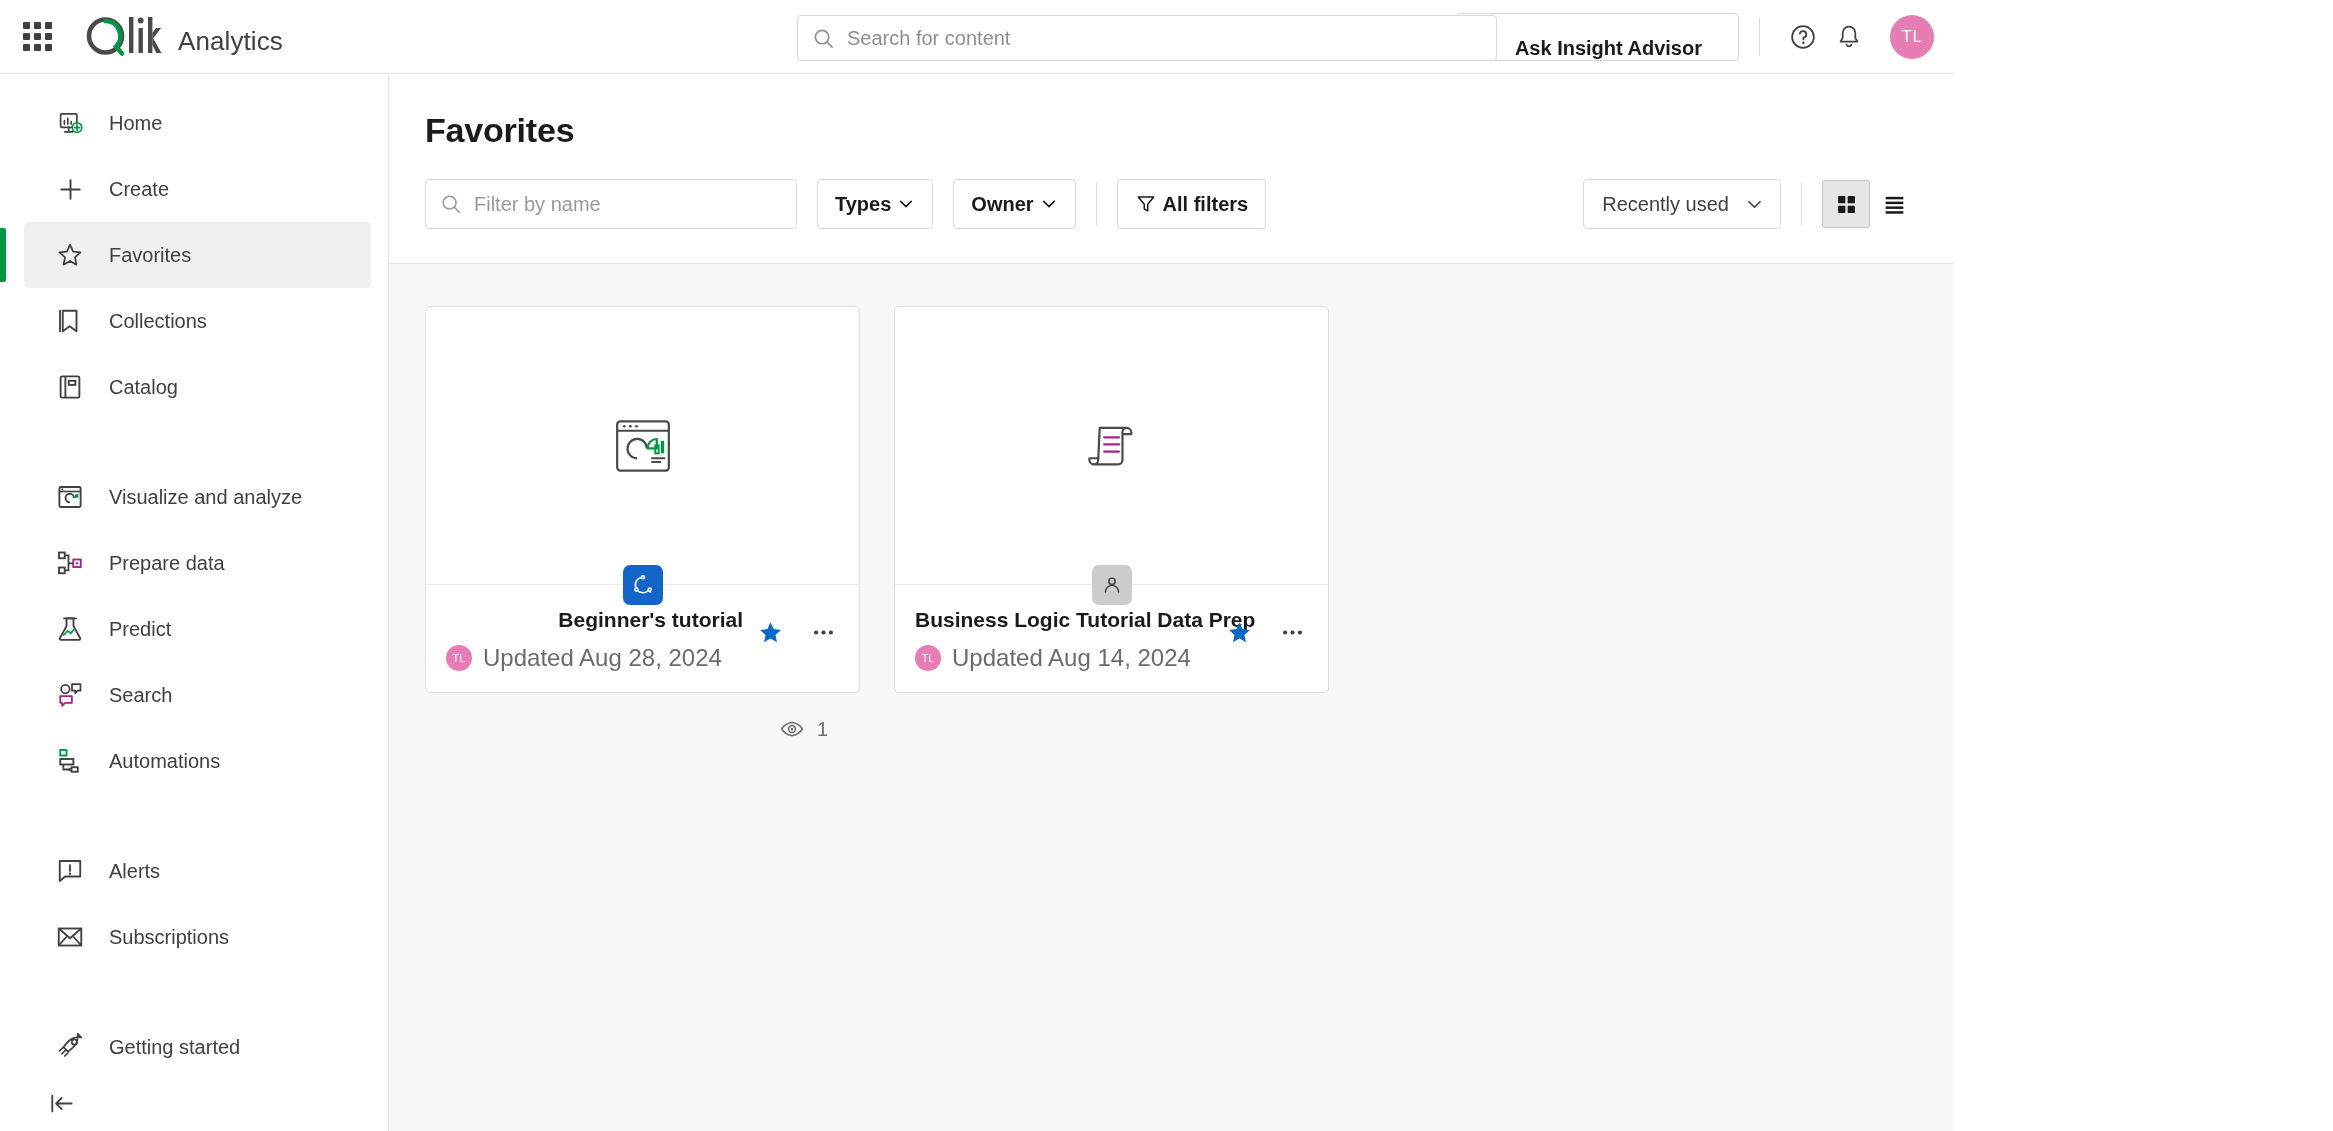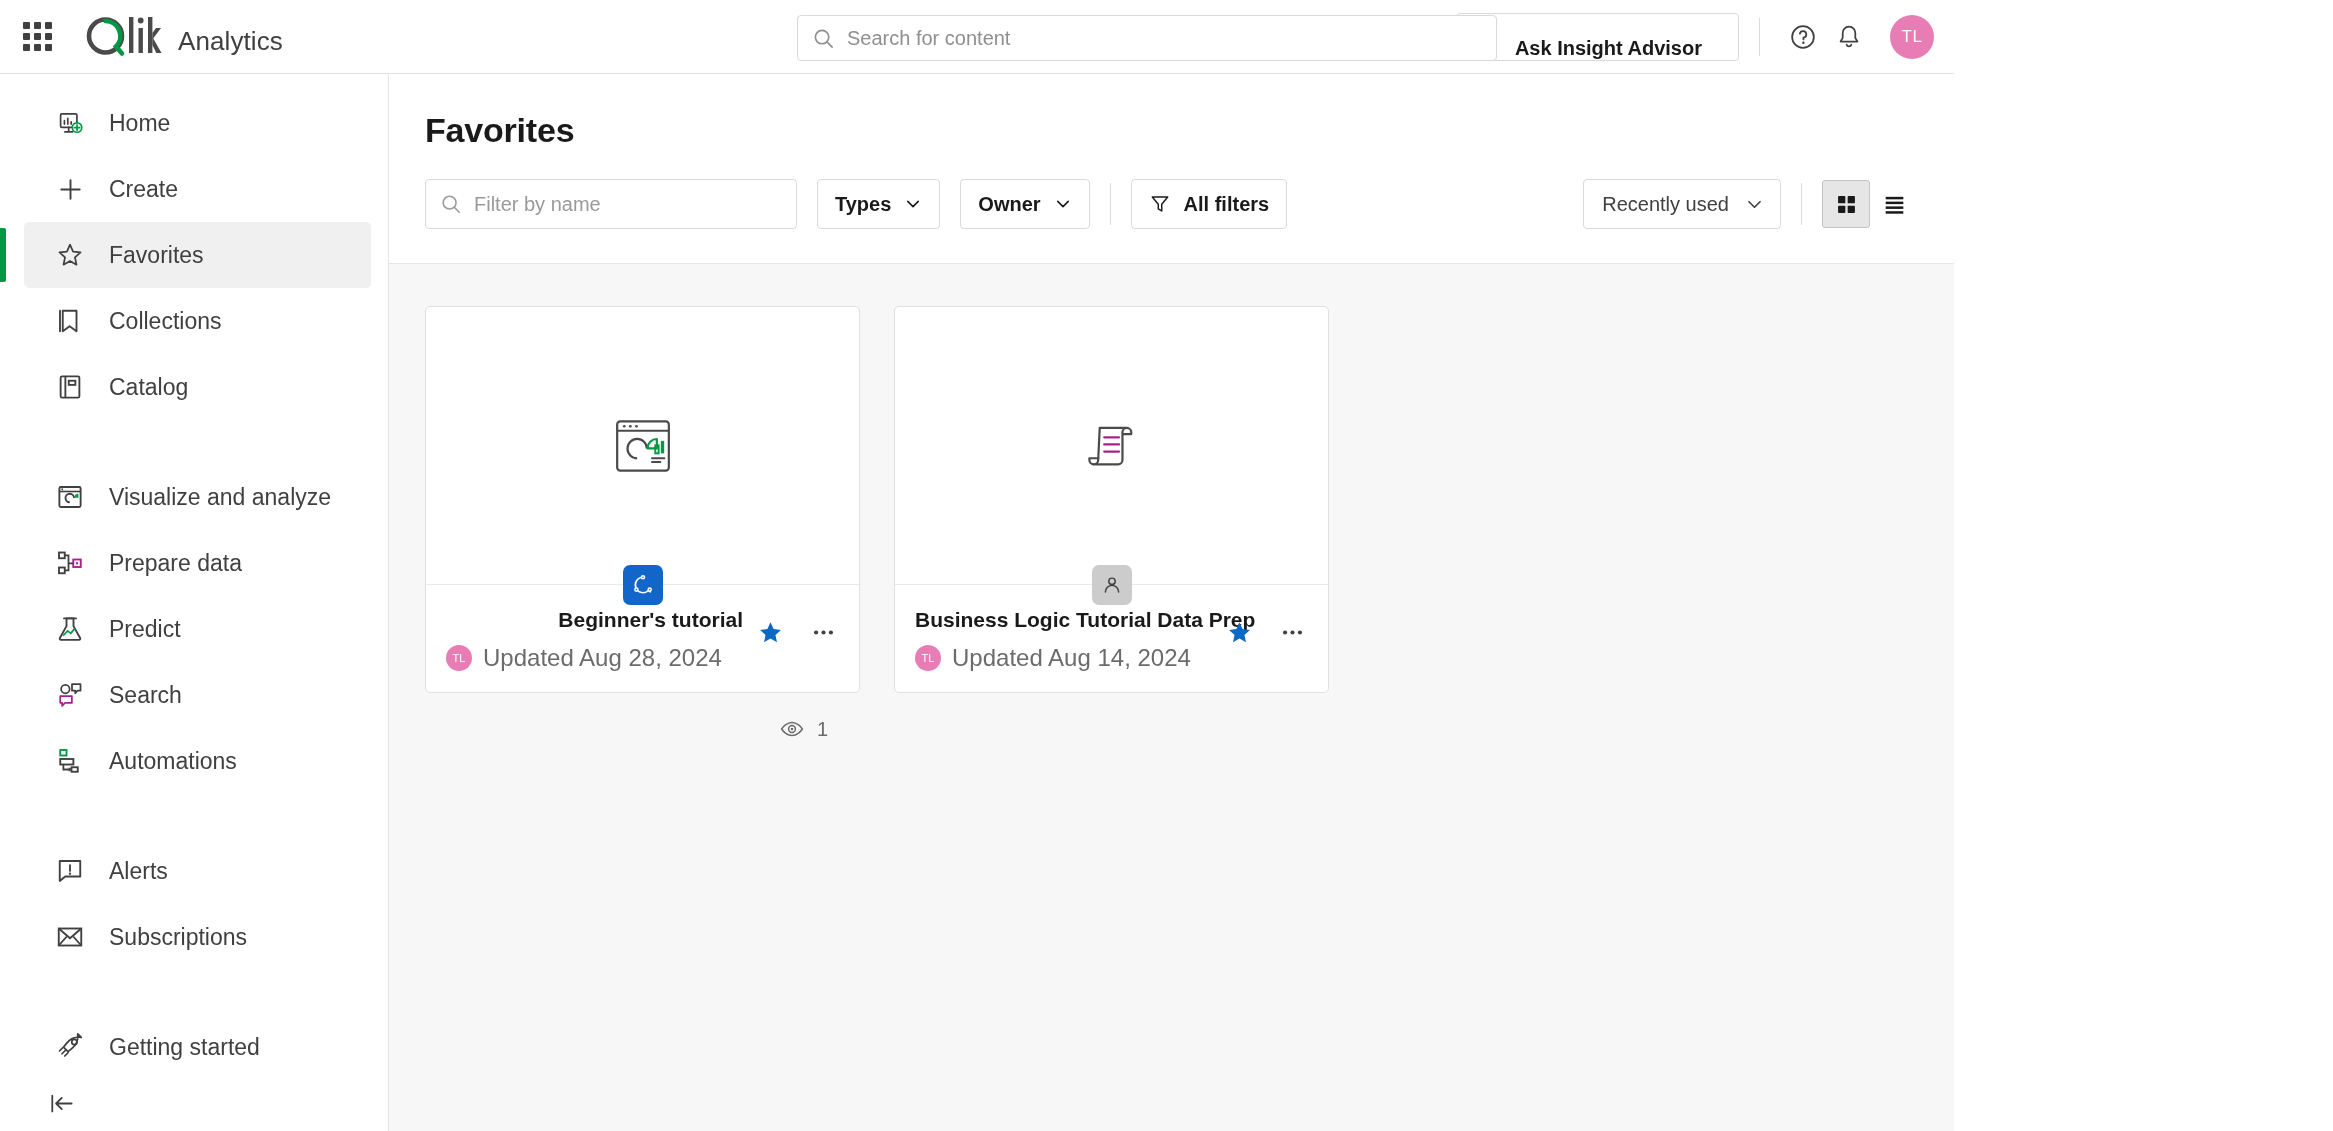--- a/index.html
+++ b/index.html
@@ -69,21 +69,21 @@
     height:66px; display:flex; align-items:center; gap:24px;
     padding-left:31px; margin:0 17px 0 24px; border-radius:5px;
     cursor:pointer; position:relative; color:#404040;
   }
   .navitem.active{ background:#f0f0f0; }
   .navitem.active::before{
     content:""; position:absolute; left:-24px; top:6px; bottom:6px; width:6px;
     background:#009845; border-radius:0 2px 2px 0;
   }
   .navicon{ width:30px; height:30px; display:flex; align-items:center; justify-content:center; flex-shrink:0; }
-  .navlabel{ font-size:23px; color:#404040; white-space:nowrap; }
+  .navlabel{ font-size:20px; color:#404040; white-space:nowrap; }
   .nav-sep{ height:1px; background:#e3e3e3; margin:22px 38px 22px 24px; }
   .sidebar-bottom{ margin-top:auto; padding:0 0 26px 38px; }
   .collapse-btn{
     width:46px; height:46px; display:flex; align-items:center; justify-content:center;
     border-radius:5px; cursor:pointer;
   }
 
   
   .main{ flex:1; display:flex; flex-direction:column; min-width:0; background:#f7f7f7; }
   .main-head{ background:#fff; border-bottom:1px solid #e6e6e6; padding:0 0 0 0; }
@@ -96,21 +96,21 @@
     display:flex; align-items:center; gap:12px; padding:0 14px; cursor:text;
   }
   .filterbox input{
     border:0; outline:0; flex:1; font-size:20px; color:#404040; background:transparent;
     font-family:"Liberation Sans", sans-serif;
   }
   .filterbox input::placeholder{ color:#9a9a9a; }
 
   .pillbtn{
     height:50px; border:1px solid #d9d9d9; border-radius:4px; background:#fff;
-    display:flex; align-items:center; gap:13px; padding:0 17px; cursor:pointer;
+    display:flex; align-items:center; gap:6px; padding:0 17px; cursor:pointer;
     font-size:20px; color:#1a1a1a; font-weight:700; white-space:nowrap; margin-left:20px;
   }
   .tb-sep{ width:1px; height:42px; background:#dcdcdc; margin-left:20px; }
   .pillbtn.after-sep{ margin-left:20px; }
 
   .toolbar-right{ margin-left:auto; display:flex; align-items:center; }
   .sortbtn{
     height:50px; min-width:190px; border:1px solid #d9d9d9; border-radius:4px; background:#fff;
     display:flex; align-items:center; justify-content:space-between; gap:16px; padding:0 16px 0 18px;
     cursor:pointer; font-size:20px; color:#404040; white-space:nowrap;

